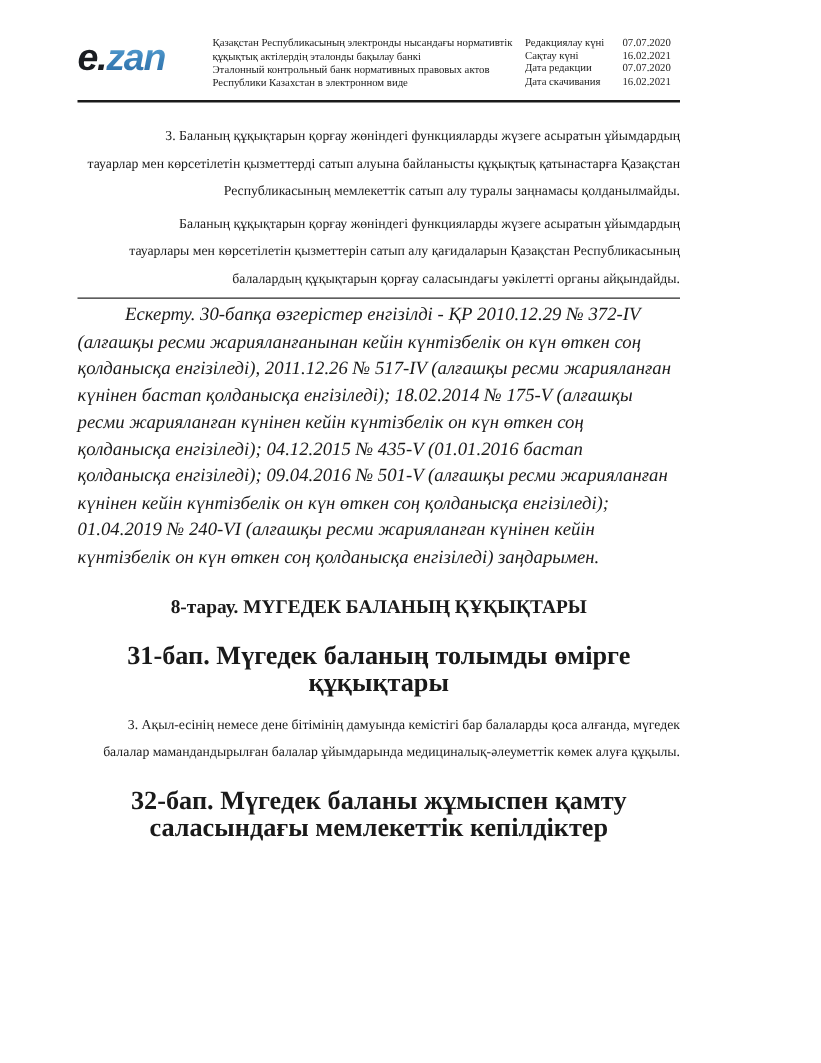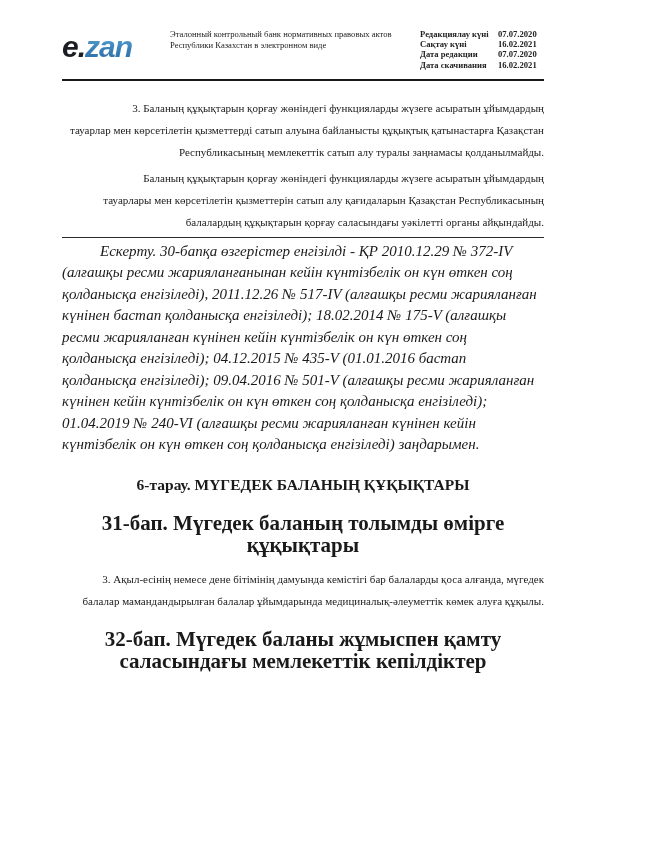--- a/index.html
+++ b/index.html
@@ -39,21 +39,20 @@
     font-size: 8.6px;
     line-height: 10.6px;
     color: #222;
   }
   .dates {
     width: 124px;
     padding-top: 3px;
     font-size: 8.6px;
     line-height: 10.2px;
     color: #222;
-    font-weight: bold;
   }
   .date-row { display: flex; }
   .date-label { flex: 1; }
   .date-value { width: 46px; text-align: left; }
   .hdr-rule { height: 2px; background: #1a1a1a; margin-top: 9px; }
 
   
   .doc { padding-top: 12px; }
   .para {
     font-size: 11px;
@@ -89,20 +88,21 @@
 </head>
 <body>
 
 <div class="page">
 
   <header class="hdr">
     <div class="logo">
       <span class="logo-e">e.</span><span class="logo-zan">zan</span>
     </div>
     <div class="bank">
+      <div>Қазақстан Республикасының электронды нысандағы нормативтік құқықтық актілердің эталонды бақылау банкі</div>
       <div>Эталонный контрольный банк нормативных правовых актов Республики Казахстан в электронном виде</div>
     </div>
     <div class="dates">
       <div class="date-row">
         <span class="date-label">Редакциялау күні</span>
         <span class="date-value">07.07.2020</span>
       </div>
       <div class="date-row">
         <span class="date-label">Сақтау күні</span>
         <span class="date-value">16.02.2021</span>
@@ -122,21 +122,21 @@
 
   <main class="doc">
 
     <p class="para">3. Баланың құқықтарын қорғау жөніндегі функцияларды жүзеге асыратын ұйымдардың тауарлар мен көрсетілетін қызметтерді сатып алуына байланысты құқықтық қатынастарға Қазақстан Республикасының мемлекеттік сатып алу туралы заңнамасы қолданылмайды.</p>
     <p class="para">Баланың құқықтарын қорғау жөніндегі функцияларды жүзеге асыратын ұйымдардың тауарлары мен көрсетілетін қызметтерін сатып алу қағидаларын Қазақстан Республикасының балалардың құқықтарын қорғау саласындағы уәкілетті органы айқындайды.</p>
 
     <hr class="note-rule">
 
     <p class="note">Ескерту. 30-бапқа өзгерістер енгізілді - ҚР 2010.12.29 № 372-IV (алғашқы ресми жарияланғанынан кейін күнтізбелік он күн өткен соң қолданысқа енгізіледі), 2011.12.26 № 517-IV (алғашқы ресми жарияланған күнінен бастап қолданысқа енгізіледі); 18.02.2014 № 175-V (алғашқы ресми жарияланған күнінен кейін күнтізбелік он күн өткен соң қолданысқа енгізіледі); 04.12.2015 № 435-V (01.01.2016 бастап қолданысқа енгізіледі); 09.04.2016 № 501-V (алғашқы ресми жарияланған күнінен кейін күнтізбелік он күн өткен соң қолданысқа енгізіледі); 01.04.2019 № 240-VI (алғашқы ресми жарияланған күнінен кейін күнтізбелік он күн өткен соң қолданысқа енгізіледі) заңдарымен.</p>
 
-    <h2 class="h-chapter">6-тарау. МҮГЕДЕК БАЛАНЫҢ ҚҰҚЫҚТАРЫ</h2>
+    <h2 class="h-chapter">8-тарау. МҮГЕДЕК БАЛАНЫҢ ҚҰҚЫҚТАРЫ</h2>
 
     <h3 class="h-article">31-бап. Мүгедек баланың толымды өмірге құқықтары</h3>
 
     <p class="para">3. Ақыл-есінің немесе дене бітімінің дамуында кемістігі бар балаларды қоса алғанда, мүгедек балалар мамандандырылған балалар ұйымдарында медициналық-әлеуметтік көмек алуға құқылы.</p>
 
     <h3 class="h-article last">32-бап. Мүгедек баланы жұмыспен қамту саласындағы мемлекеттік кепілдіктер</h3>
 
   </main>
 </div>
 

